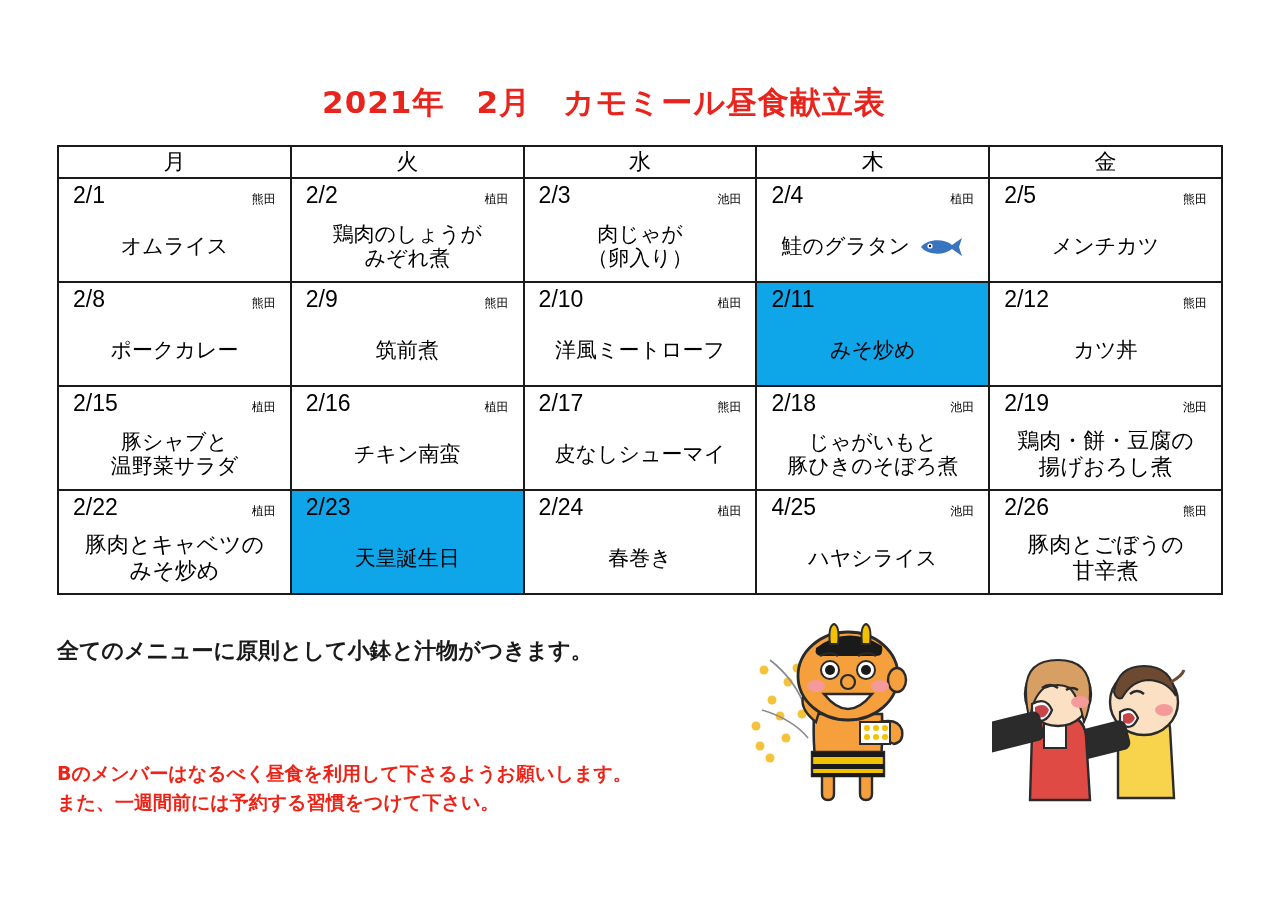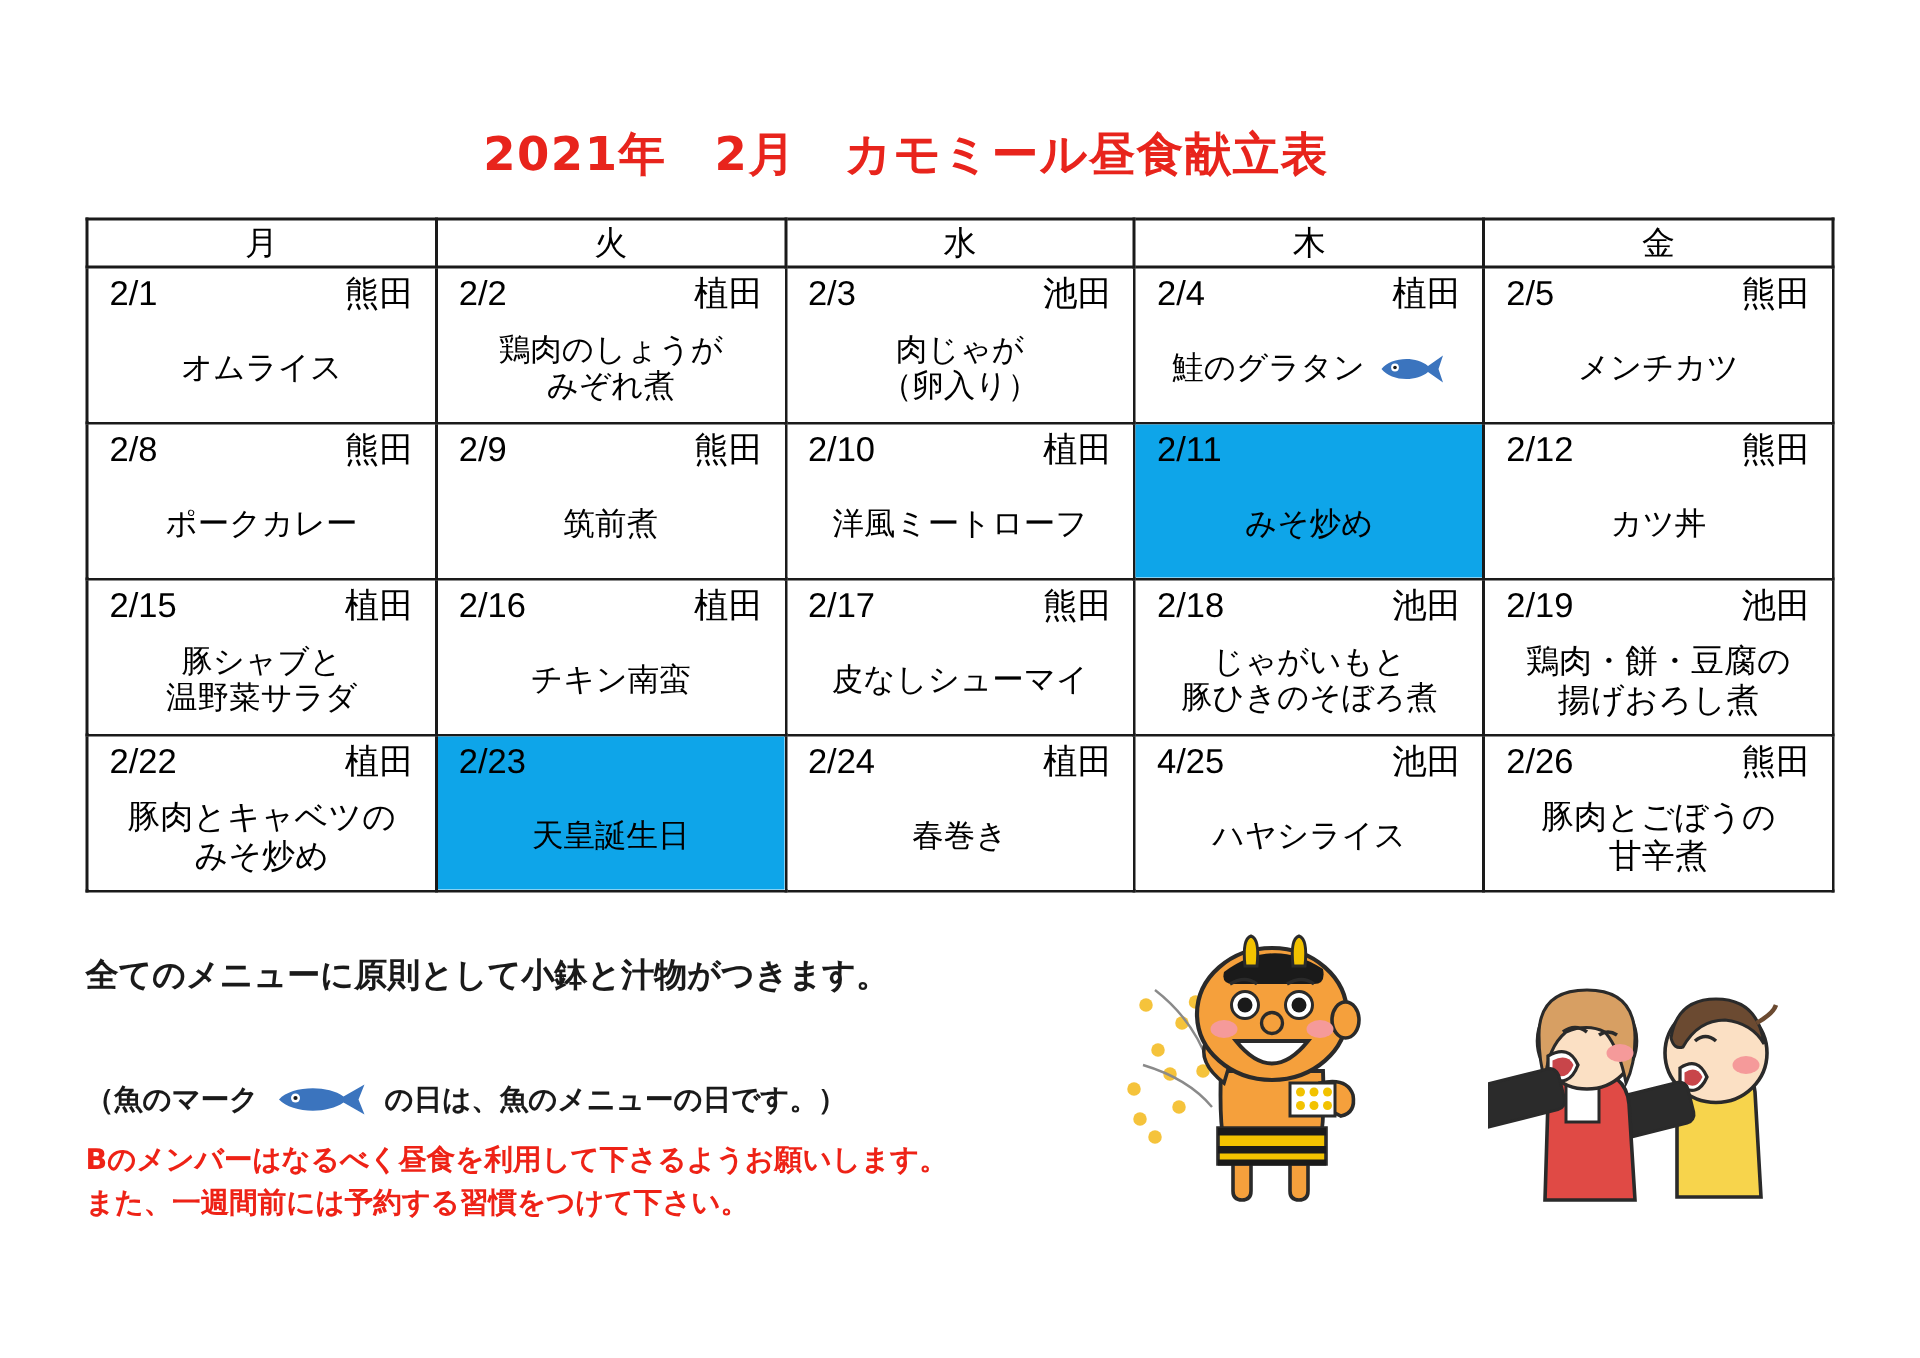--- a/index.html
+++ b/index.html
@@ -69,21 +69,21 @@
   .cell-head {
     display: flex;
     justify-content: space-between;
     align-items: baseline;
     padding: 2px 14px 0 14px;
     font-size: 23px;
     line-height: 28px;
     white-space: nowrap;
   }
   .cell-date { letter-spacing: 0px; }
-  .cell-staff { font-size: 23px; }
+  .cell-staff { font-size: 12px; }
 
   .cell-menu {
     position: absolute;
     left: 0;
     right: 0;
     top: 34px;
     bottom: 2px;
     display: flex;
     align-items: center;
     justify-content: center;
@@ -420,25 +420,20 @@
           </div>
         </div>
       </td>
     </tr>
   </tbody>
 </table>
 
 <div class="note" id="note-1">全てのメニューに原則として小鉢と汁物がつきます。</div>
 
 <div class="note" id="note-2">
-  <div><span>（魚のマーク</span><span class="fish-inline"><svg viewBox="0 0 64 22" width="64" height="22">
-          <path d="M4 11 C12 2, 36 1, 47 9 L61 1 L57 11 L61 21 L47 13 C36 21, 12 20, 4 11 Z" fill="#3b74be"></path>
-          <circle cx="15" cy="10" r="3" fill="#ffffff"></circle>
-          <circle cx="15" cy="10" r="1.4" fill="#1a1a1a"></circle>
-        </svg></span><span>の日は、魚のメニューの日です。）</span></div>
 </div>
 
 <div class="note" id="note-3">Bのメンバーはなるべく昼食を利用して下さるようお願いします。
 また、一週間前には予約する習慣をつけて下さい。</div>
 
 <div id="oni-illustration">
   <svg viewBox="0 0 230 200" width="230" height="200">
 
     <g fill="#f5c33b">
       <circle cx="22" cy="52" r="4.5"></circle>

